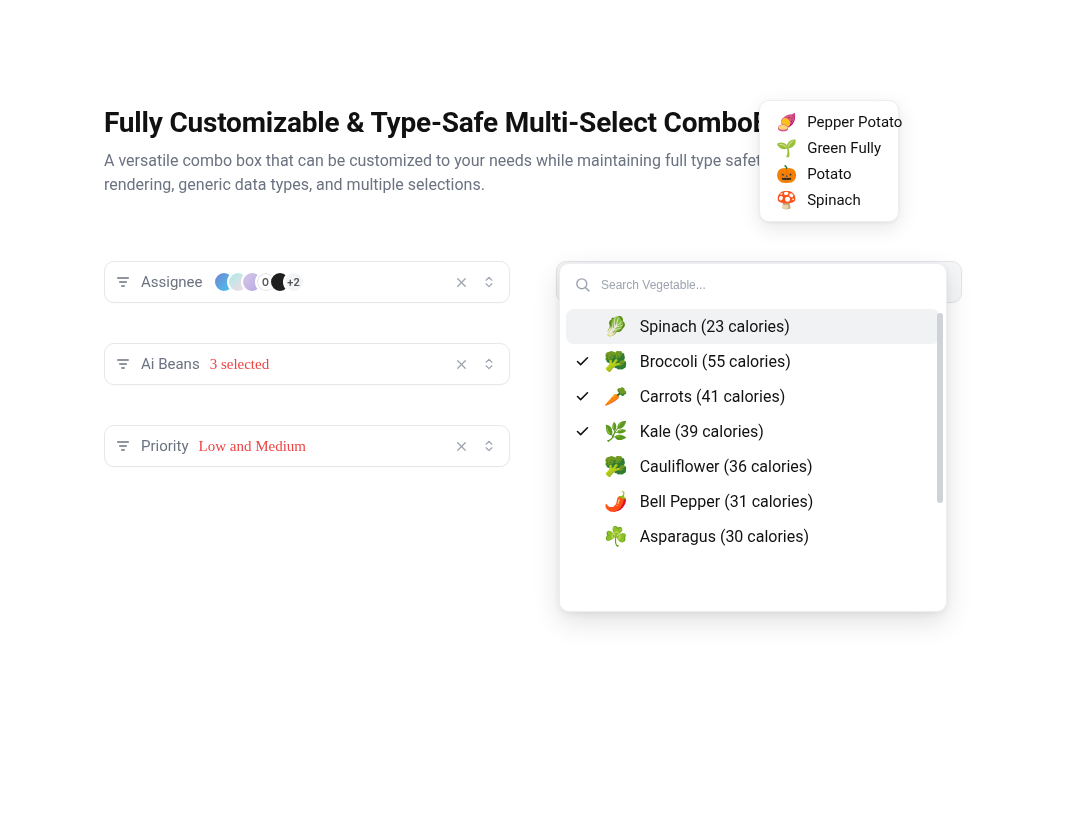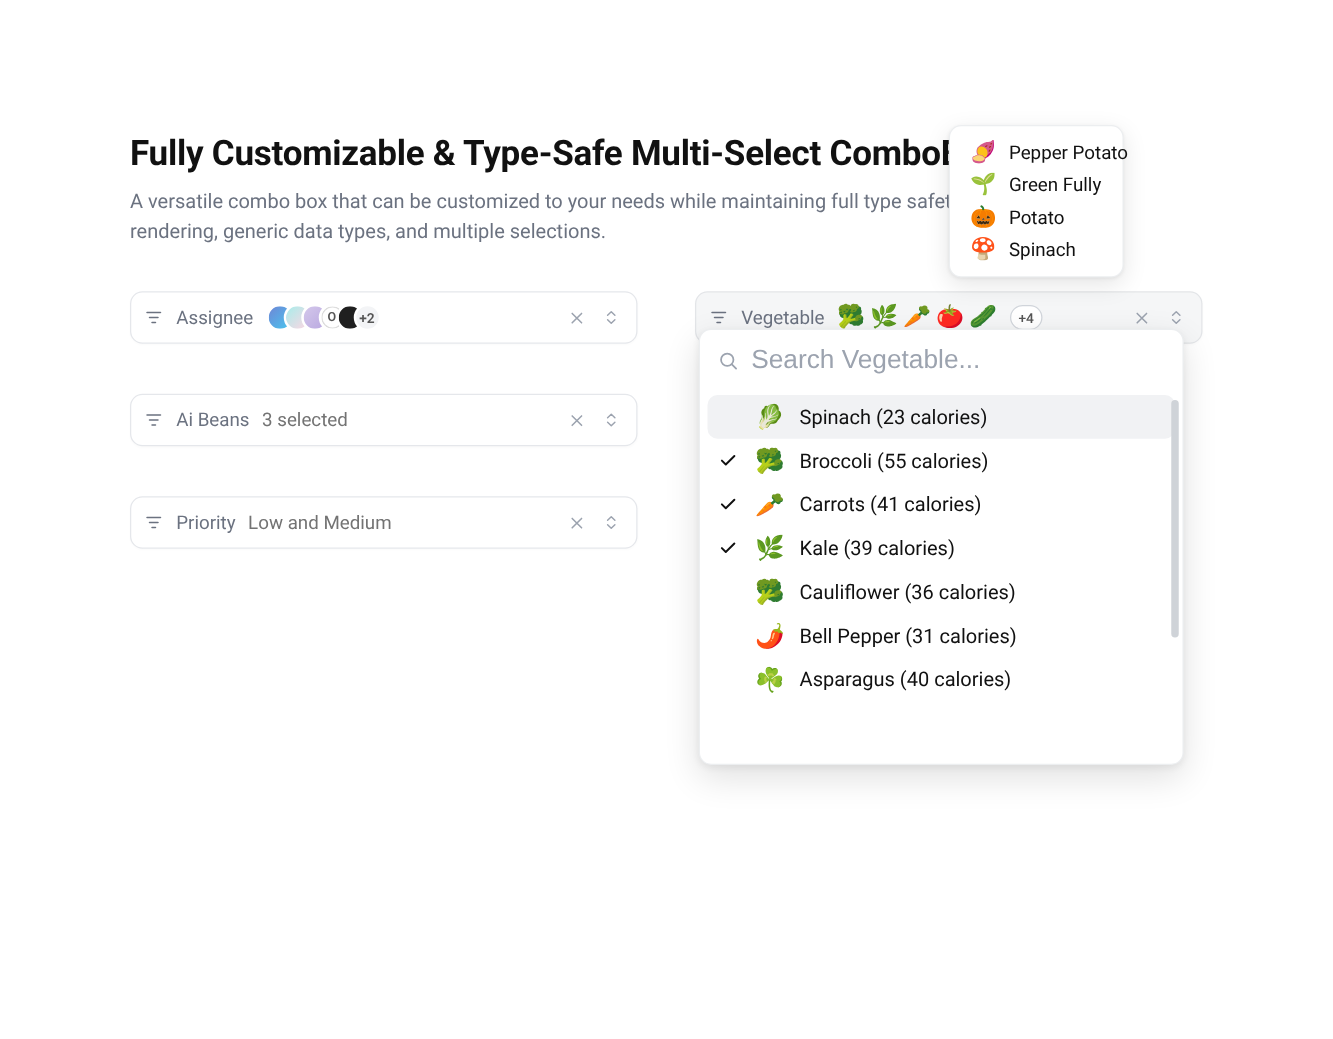--- a/index.html
+++ b/index.html
@@ -9,38 +9,38 @@
     color: #111;
     width: 1066px;
     height: 831px;
     overflow: hidden;
     position: relative;
   }
   .wrap { padding: 106px 104px 0 104px; }
   h1 { font-size: 28px; font-weight: 700; color:#111; letter-spacing:-0.2px; }
   .subtitle { margin-top: 10px; font-size: 16px; line-height: 1.5; color:#6b7280; max-width: 860px; }
 
-  .cols { display: flex; gap: 46px; margin-top: 36px; }
+  .cols { display: flex; gap: 46px; margin-top: 64px; }
   .col { flex: 1 1 0; display: flex; flex-direction: column; gap: 40px; }
 
   .combo {
     border: 1px solid #e5e7eb;
     border-radius: 10px;
     height: 42px;
     display: flex;
     align-items: center;
     padding: 0 10px 0 10px;
     background:#fff;
     box-shadow: 0 1px 2px rgba(0,0,0,0.02);
     gap: 10px;
   }
   .combo.open { background: #f5f6f7; border-color:#e3e5e8; }
   .combo .filter-icon { flex:0 0 auto; color:#6b7280; display:flex; align-items:center; }
   .combo .label { color:#6b7280; font-size:15px; }
-  .combo .value { color:#737373; font-size:15px; }
+  .combo .value { color:#ef4444; font-size:15px;font-family:Liberation Serif, serif; }
   .combo .spacer { flex:1; }
   .combo .right { display:flex; align-items:center; gap:8px; color:#6b7280; }
   .icon-btn { display:flex; align-items:center; justify-content:center; width:20px; height:20px; color:#9ca3af; cursor:pointer; }
 
   .avatars { display:flex; align-items:center; }
   .avatar {
     width:22px; height:22px; border-radius:50%;
     display:inline-flex; align-items:center; justify-content:center;
     font-size:10px; font-weight:600; color:#555;
     border:2px solid #fff; margin-left:-8px;
@@ -87,21 +87,21 @@
     box-shadow: 0 10px 28px rgba(0,0,0,0.12), 0 2px 6px rgba(0,0,0,0.06);
     display:flex; flex-direction:column;
     overflow:hidden;
   }
   .dropdown .search {
     display:flex; align-items:center; gap:10px;
     padding:12px 14px;
     color:#9ca3af;
   }
   .dropdown .search input {
-    flex:1; border:none; outline:none; font-size:21px; color:#404040;
+    flex:1; border:none; outline:none; font-size:12px; color:#404040;
     background:transparent;
   }
   .dropdown .search input::placeholder { color:#9ca3af; }
   .dropdown .list { flex:1; overflow:hidden; position:relative; padding:4px 6px 6px 6px; }
   .option {
     display:flex; align-items:center; gap:12px;
     padding:8px 10px 8px 6px;
     border-radius:8px;
     font-size:16px; color:#111;
   }
@@ -323,17 +323,17 @@
         <span>Cauliflower (36 calories)</span>
       </div>
       <div class="option">
         <span class="check"></span>
         <span class="emoji">🌶️</span>
         <span>Bell Pepper (31 calories)</span>
       </div>
       <div class="option">
         <span class="check"></span>
         <span class="emoji">☘️</span>
-        <span>Asparagus (40 calories)</span>
+        <span>Asparagus (30 calories)</span>
       </div>
       <div class="scroll-thumb"></div>
   </div>
 </div>
 
 </body></html>

